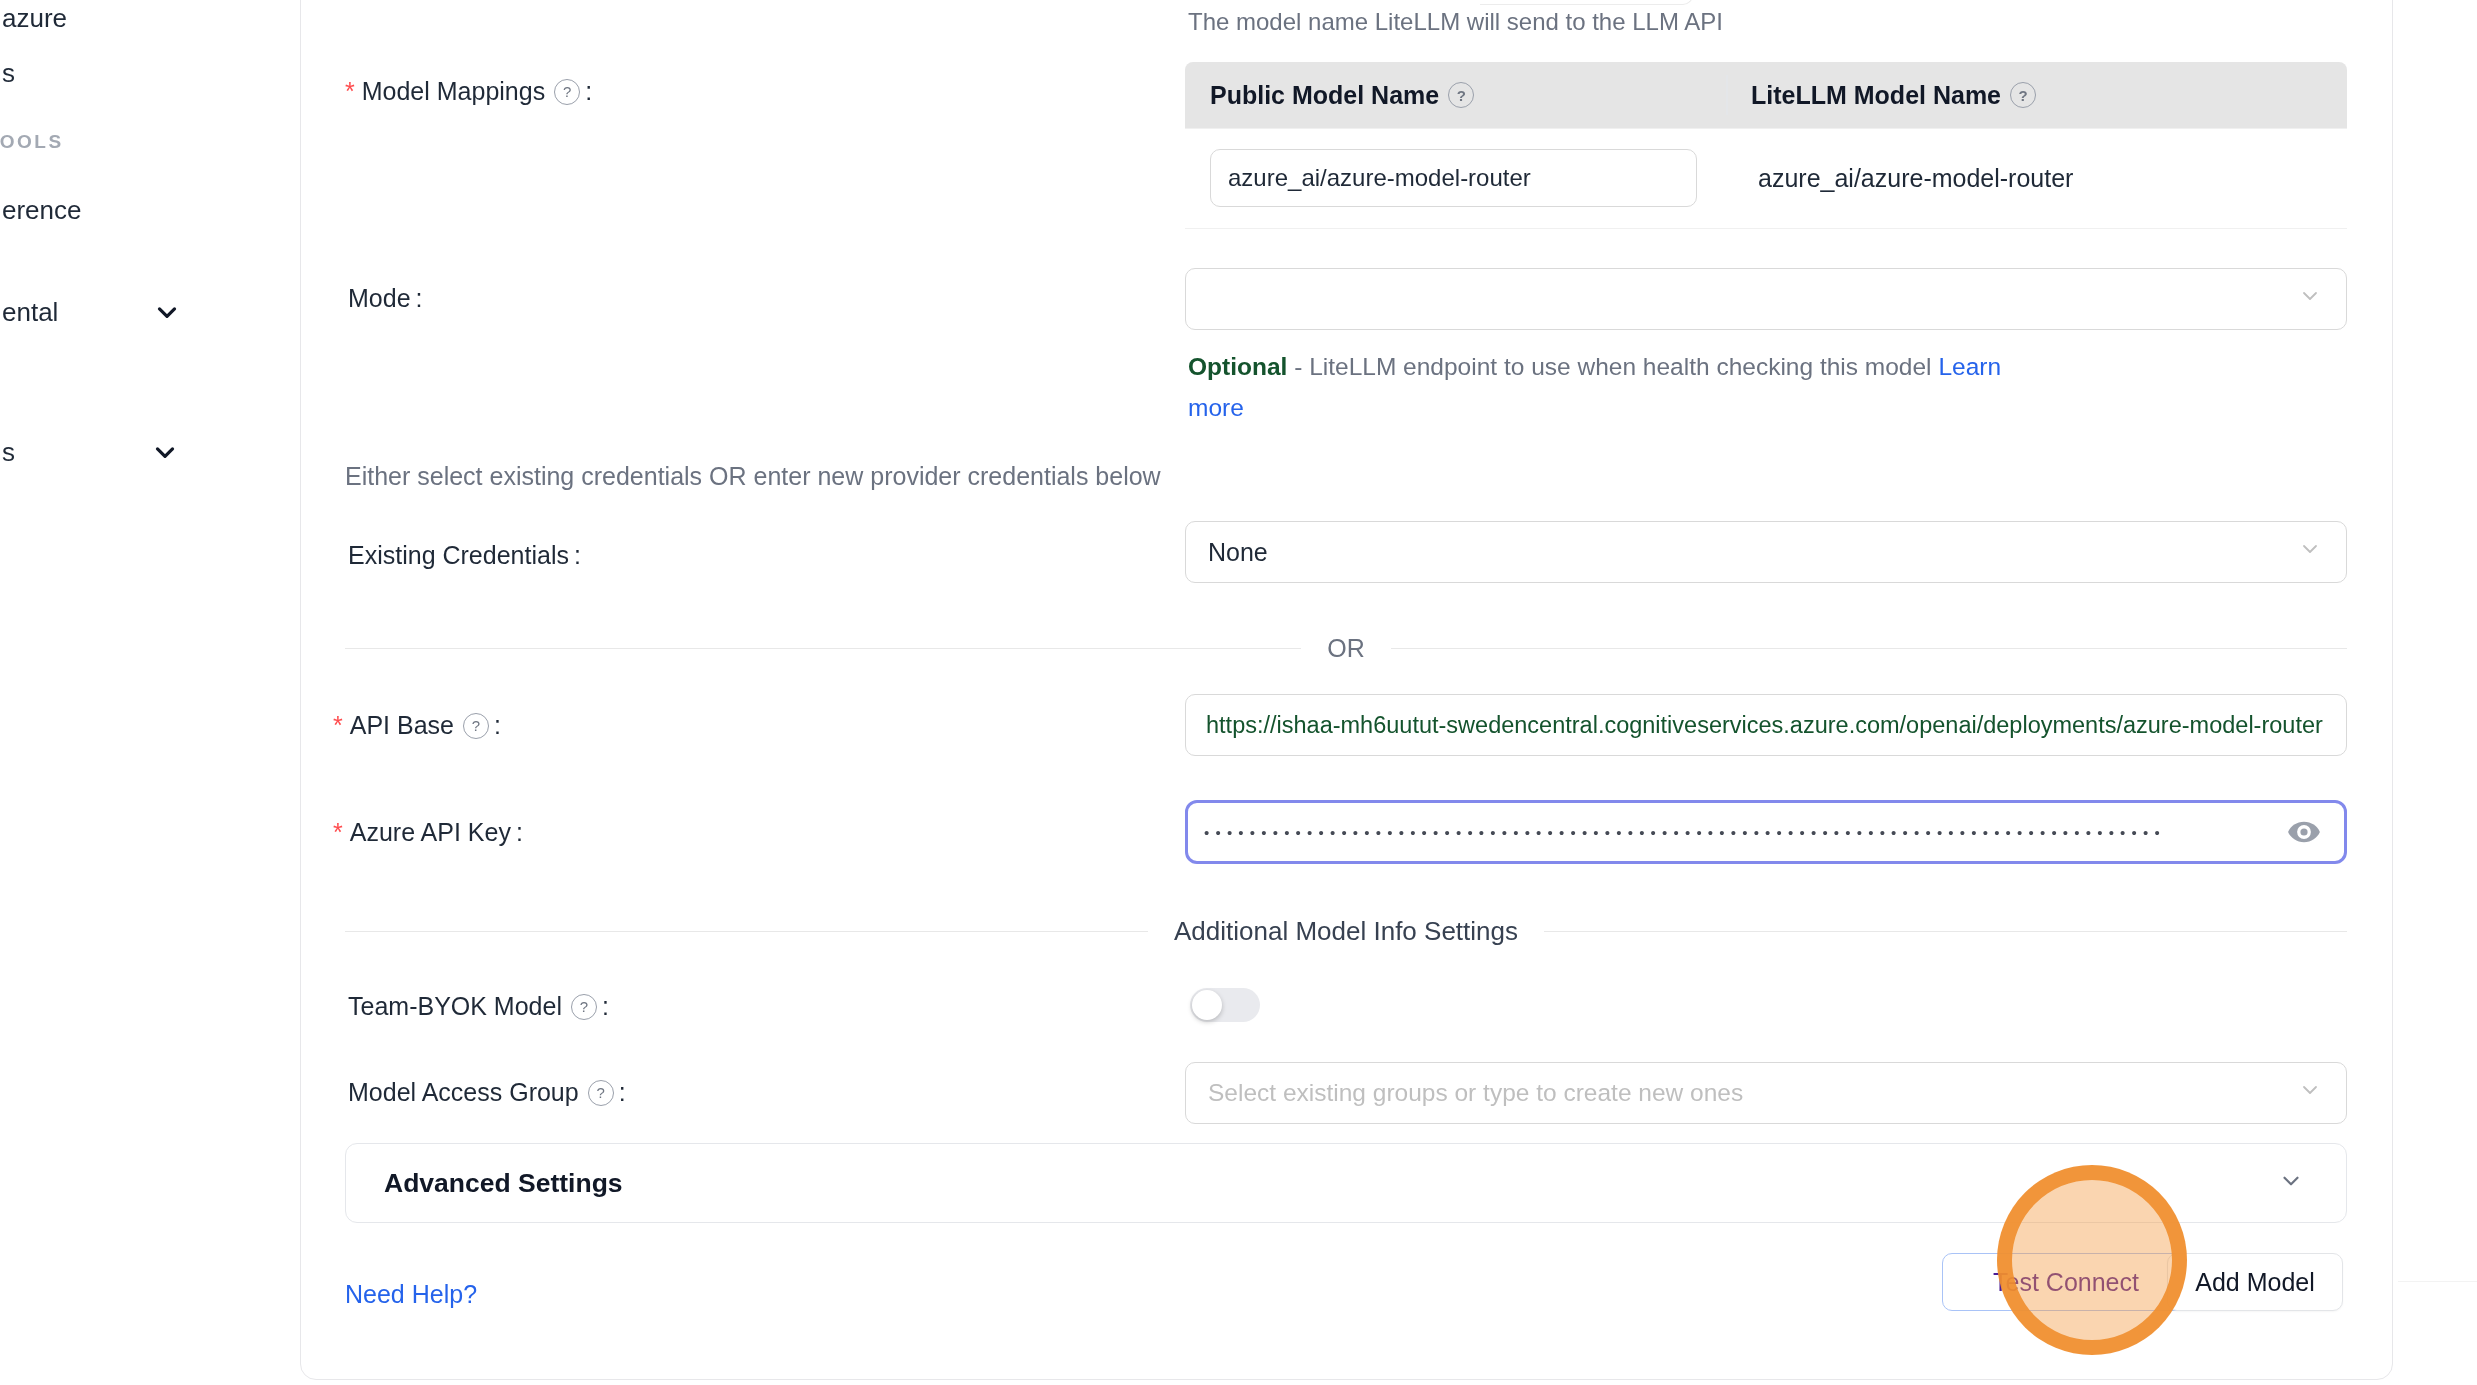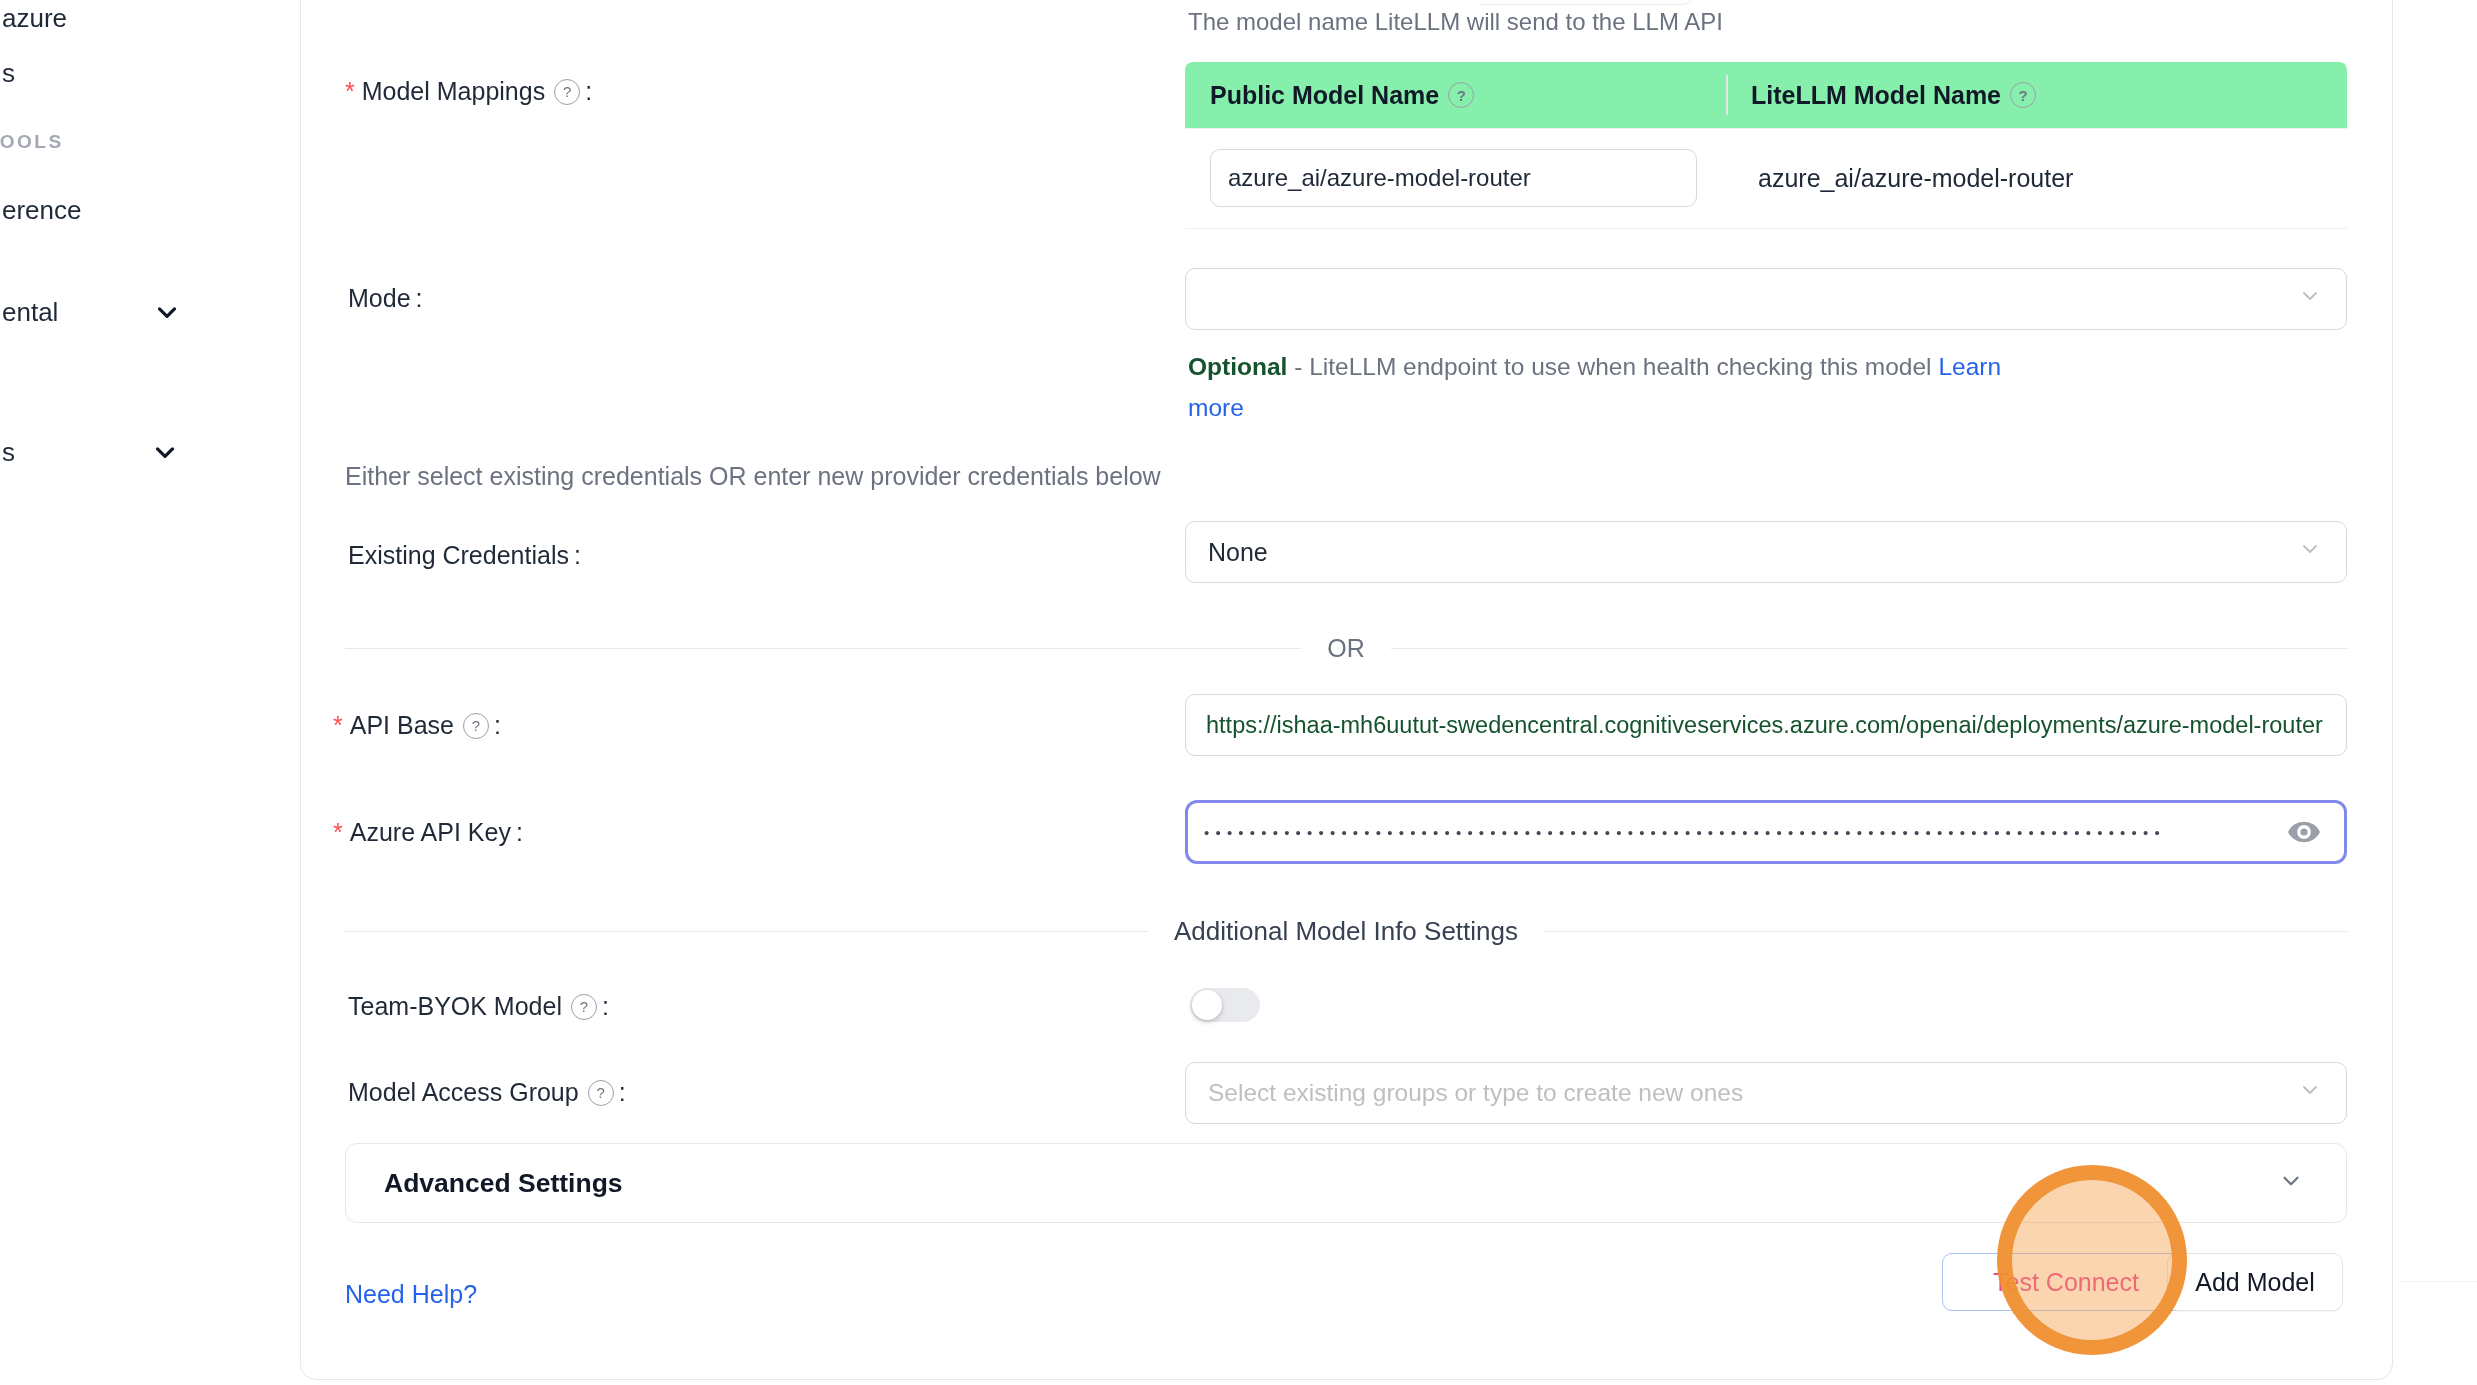--- a/index.html
+++ b/index.html
@@ -23,21 +23,21 @@
            border:1.6px solid #9aa0ab;border-radius:50%;font-size:15px;color:#6f7682;flex:0 0 auto;}
   .colon{margin-left:5px;}
 
   .sel{position:absolute;background:#fff;border:1.5px solid #d9d9d9;border-radius:10px;
        display:flex;align-items:center;font-size:25px;color:#1f2937;}
   .sel .chev{position:absolute;right:24px;top:50%;transform:translateY(-50%);}
   .ph{color:#bfbfbf;font-size:24.5px;}
 
   
   #mm-table{position:absolute;left:1185px;top:62px;width:1162px;}
-  #mm-head{display:flex;height:66px;background:#86efac;border-radius:8px 8px 0 0;position:relative;
+  #mm-head{display:flex;height:66px;background:#e5e5e5;border-radius:8px 8px 0 0;position:relative;
            border-bottom:1px solid #f0f0f0;text-align:right;}
   .mm-th{display:flex;align-items:center;font-weight:600;font-size:25px;color:#111827;padding-left:25px;box-sizing:border-box;}
   #mm-col-div{position:absolute;left:541px;top:13px;width:2px;height:40px;background:#e4e6e9;}
   #mm-bodyrow{position:relative;height:99px;border-bottom:1px solid #f0f0f0;background:#fff;}
   #mm-input{position:absolute;left:25px;top:20px;width:468px;height:56px;border:1.5px solid #d9d9d9;border-radius:10px;
             font-family:"Liberation Sans",sans-serif;font-size:24px;color:#1f2937;padding:0 0 0 17px;outline:none;background:#fff;}
   #mm-static{position:absolute;left:573px;top:0;height:99px;display:flex;align-items:center;font-size:25px;color:#1f2937;}
 
   .divider{position:absolute;display:flex;align-items:center;left:345px;width:2002px;}
   .divider .line{flex:1;height:1px;background:#e8e8e8;}
@@ -57,21 +57,21 @@
 
   #adv-box{position:absolute;left:345px;top:1143px;width:2002px;height:80px;border:1px solid #e5e7eb;border-radius:12px;
            background:#fff;display:flex;align-items:center;box-sizing:border-box;}
   #adv-box .adv-label{margin-left:38px;font-size:26.5px;font-weight:700;color:#111827;}
   #adv-box .chev{position:absolute;right:42px;top:50%;transform:translateY(-50%);}
 
   .link{color:#2563eb;}
 
   .btn{position:absolute;display:flex;align-items:center;justify-content:center;border-radius:10px;background:#fff;
        font-size:25px;box-sizing:border-box;}
-  #btn-test{left:1942px;top:1253px;width:248px;height:58px;border:1.5px solid #a9c3f7;color:#ec4899;}
+  #btn-test{left:1942px;top:1253px;width:248px;height:58px;border:1.5px solid #a9c3f7;color:#4c1d95;}
   #btn-add{left:2167px;top:1253px;width:176px;height:58px;border:1.5px solid #e3e5e8;color:#111827;box-shadow:0 1px 2px rgba(0,0,0,0.04);}
 
   #click-circle{position:absolute;left:1997px;top:1165px;width:190px;height:190px;border-radius:50%;
                 border:15px solid rgba(239,142,45,0.9);background:rgba(243,154,66,0.42);box-sizing:border-box;z-index:6;}
 
   #top-fragment{position:absolute;left:1480px;top:-7px;width:212px;height:11px;border:1px solid #ececec;border-top:none;
                 border-left:none;border-radius:0 0 10px 0;}
   #right-faint-line{position:absolute;left:2398px;top:1281px;width:79px;height:1px;background:#f3f3f3;}
 </style>
 </head>

